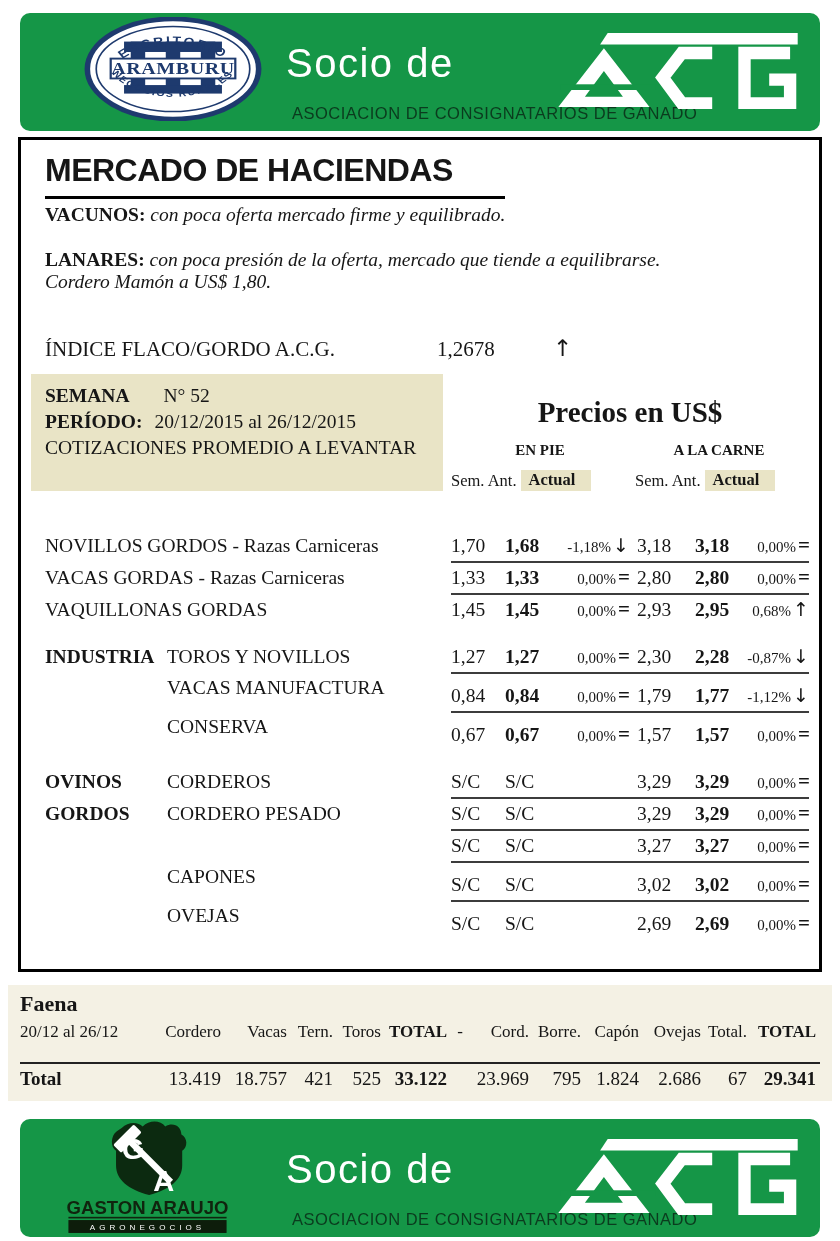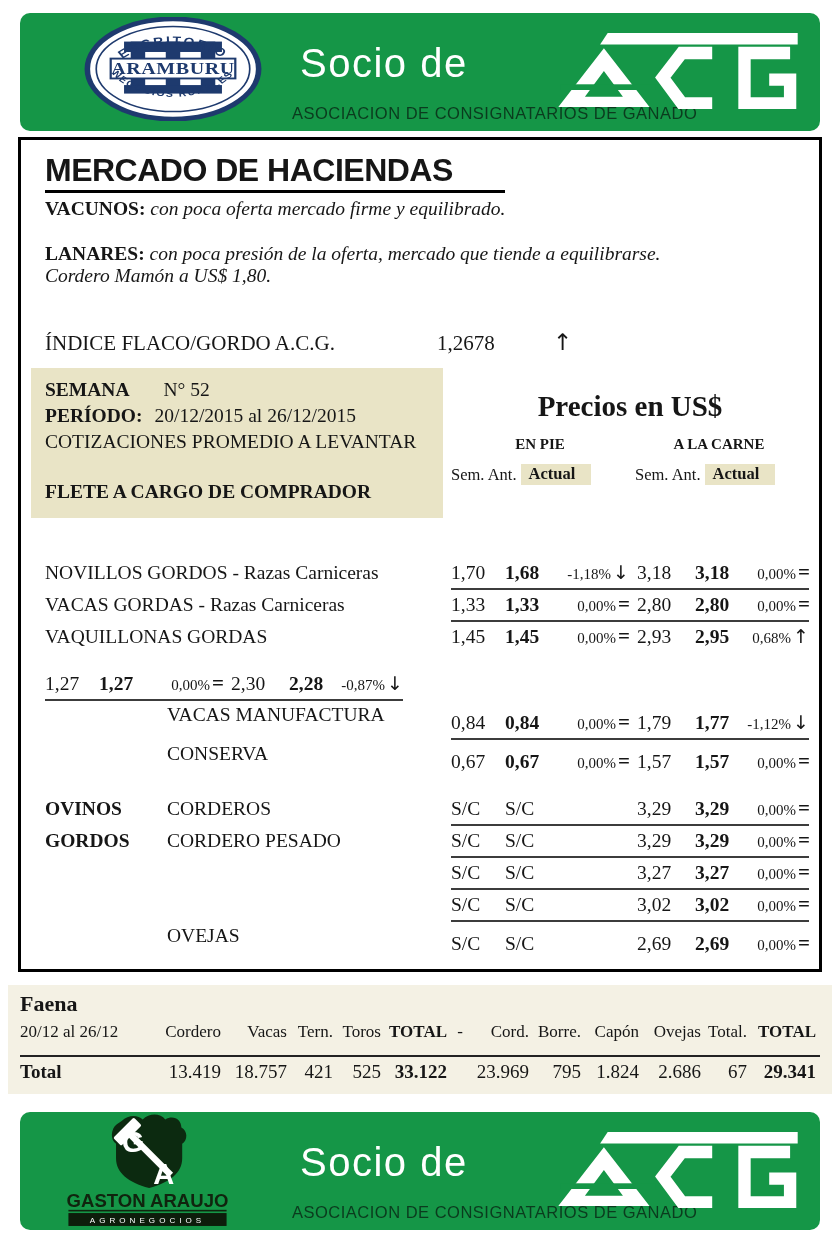--- a/index.html
+++ b/index.html
@@ -12,31 +12,31 @@
     --shield:#0c2a10;
   }
   *{box-sizing:border-box;}
   html,body{margin:0;padding:0;}
   body{
     width:840px;height:1241px;overflow:hidden;background:#fff;color:var(--ink);
     font-family:"Liberation Serif","DejaVu Serif",serif;
   }
   
   .bar{position:relative;margin:13px 20px 0;height:118px;background:var(--green);border-radius:10px;}
-  .bar .socio{position:absolute;left:280px;top:28px;font-family:"Liberation Sans",sans-serif;
+  .bar .socio{position:absolute;left:266px;top:28px;font-family:"Liberation Sans",sans-serif;
     font-size:40px;color:#fff;letter-spacing:1.5px;}
   .bar .asoc{position:absolute;left:272px;top:91px;font-family:"Liberation Sans",sans-serif;
     font-size:16.5px;color:var(--dark);letter-spacing:.5px;white-space:nowrap;}
   .bar .acg{position:absolute;right:22px;top:20px;}
   .aramburu{position:absolute;left:64px;top:4px;}
   .gaston{position:absolute;left:30px;top:1px;}
   
   main{margin:6px 18px 0;border:3px solid #000;height:835px;padding:13px 10px 0 24px;overflow:hidden;}
   .title{display:inline-block;margin:0;font-family:"Liberation Sans",sans-serif;font-weight:bold;
-    font-size:32px;letter-spacing:-.5px;border-bottom:3.5px solid #000;padding:0 52px 2px 0;line-height:1.1;}
+    font-size:32px;letter-spacing:-.5px;border-bottom:3.5px solid #000;padding:0 52px 8px 0;line-height:1.1;}
   .para{font-size:19.5px;margin-top:5px;}
   .para b{font-weight:bold;}
   .para i{font-style:italic;}
   .lan{margin-top:23px;}
   .indice{margin-top:42px;display:flex;align-items:baseline;font-size:21px;}
   .indice .ilabel{width:392px;}
   .indice .iarrow{margin-left:58px;font-family:"DejaVu Sans",sans-serif;font-size:23px;}
   
   .two-col{margin-top:12px;display:flex;justify-content:space-between;}
   .info-box{background:var(--beige);margin-left:-14px;width:412px;padding:9px 8px 13px 14px;
@@ -71,21 +71,21 @@
   .c5{width:62px;padding-left:18px;font-weight:bold;}
   .c6{width:70px;display:flex;justify-content:flex-end;align-items:baseline;font-size:15px;}
   .nb{font-weight:normal;}
   .pt{font-style:normal;}
   .ar{font-style:normal;font-family:"DejaVu Sans",sans-serif;font-size:19px;margin-left:2px;}
   .ar.eq{font-family:"Liberation Serif",serif;font-weight:900;font-size:21px;letter-spacing:-1px;}
   
   .faena{margin:13px 8px 0;background:var(--faena);padding:6px 12px 11px;}
   .f-title{font-size:22px;font-weight:bold;}
   .f-head,.f-row{display:grid;grid-template-columns:135px 66px 66px 46px 48px 66px 16px 66px 52px 58px 62px 46px 69px;}
-  .f-head{margin-top:5px;font-size:17px;border-bottom:2px solid #222;padding-bottom:13px;}
+  .f-head{margin-top:5px;font-size:17px;border-bottom:2px solid #222;padding-bottom:20px;}
   .f-row{margin-top:4px;font-size:19px;}
   .fc{text-align:right;white-space:nowrap;}
   .fc.first{text-align:left;}
   .fb{font-weight:bold;}
   footer.bar{margin-top:18px;}
 </style>
 </head>
 <body>
 
 <header class="bar">
@@ -139,21 +139,20 @@
     <span class="ilabel">ÍNDICE FLACO/GORDO A.C.G.</span>
     <span class="ival">1,2678</span>
     <span class="iarrow">↑</span>
   </div>
 
   <div class="two-col">
     <div class="info-box">
       <div><b>SEMANA</b><span class="ib-gap">N° 52</span></div>
       <div><b>PERÍODO:</b><span class="ib-val">20/12/2015  al 26/12/2015</span></div>
       <div>COTIZACIONES PROMEDIO A LEVANTAR</div>
-      <div class="ib-flete">FLETE A CARGO DE COMPRADOR</div>
     </div>
     <div class="precios">
       <div class="p-title">Precios en US$</div>
       <div class="p-groups">
         <span class="g1">EN PIE</span>
         <span class="g2">A LA CARNE</span>
       </div>
       <div class="p-sub">
         <span class="sgrp">
           <span>Sem. Ant.</span>
@@ -225,20 +224,24 @@
       <span class="c c4">2,93</span>
       <span class="c c5">2,95</span>
       <span class="c c6">
             <i class="pt">0,68%</i>
             <i class="ar">↑</i>
           </span>
     </div>
   </div>
 
   <div class="price-row gap">
+    <div class="labels">
+      <span class="group">INDUSTRIA</span>
+      <span class="sub">TOROS Y NOVILLOS</span>
+    </div>
     <div class="values u">
       <span class="c c1">1,27</span>
       <span class="c c2">1,27</span>
       <span class="c c3">
             <i class="pt">0,00%</i>
             <i class="ar eq">=</i>
           </span>
       <span class="c c4">2,30</span>
       <span class="c c5">2,28</span>
       <span class="c c6">
@@ -348,20 +351,21 @@
       <span class="c c6">
             <i class="pt">0,00%</i>
             <i class="ar eq">=</i>
           </span>
     </div>
   </div>
 
   <div class="price-row">
     <div class="labels">
       <span class="group"></span>
+      <span class="sub">CAPONES</span>
     </div>
     <div class="values u">
       <span class="c c1">S/C</span>
       <span class="c c2 nb">S/C</span>
       <span class="c c3">
             <i class="pt"></i>
             <i class="ar"></i>
           </span>
       <span class="c c4">3,02</span>
       <span class="c c5">3,02</span>

